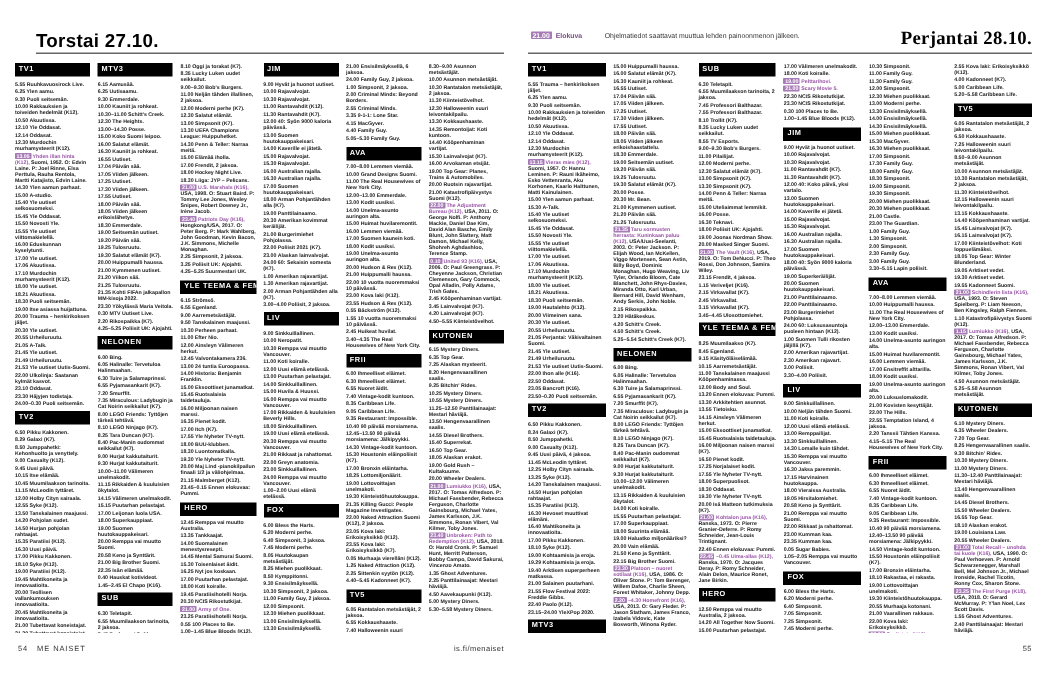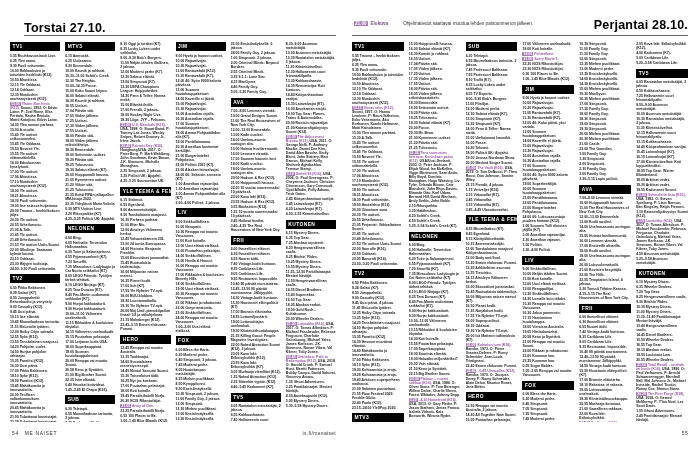--- a/index.html
+++ b/index.html
@@ -4,21 +4,21 @@
 <style>
   html,body{margin:0;padding:0;background:#fff;}
   body{width:696px;height:449px;position:relative;overflow:hidden;
        font-family:"Liberation Sans","DejaVu Sans",sans-serif;color:#1a1a1a;}
   .page{position:absolute;top:0;height:449px;}
   #page-left{left:10px;width:326px;}
   #page-right{left:352px;width:336px;}
   .titlerow{position:relative;height:14px;margin-top:18px;}
   .ptitle{font-size:12.5px;font-weight:bold;letter-spacing:.2px;color:#000;}
   #page-left .ptitle{margin-left:14px;}
-  #page-right .ptitle{position:absolute;right:0;top:0;}
+  #page-right .ptitle{position:absolute;right:0;top:0;font-family:Liberation Serif, serif;}
   .rule{height:1px;background:#666;margin-top:3px;}
   #page-left .rule{margin-left:14px;}
   .legend{position:absolute;left:2px;top:3px;font-size:4.6px;display:flex;align-items:center;gap:3px;}
   .legend .note{margin-left:12px;color:#333;}
   .legend .lbl{color:#7a4f85;font-weight:bold;}
   .cols{display:flex;gap:5px;margin-top:6px;height:380px;overflow:hidden;align-items:flex-start;}
   .col{flex:1;min-width:0;}
   .chan{background:#000;color:#fff;font-size:4.9px;font-weight:bold;letter-spacing:.4px;
         padding:2px 2.5px;margin:3.5px 0 2.5px 0;white-space:nowrap;overflow:hidden;}
   .col .chan:first-child{margin-top:0;}

